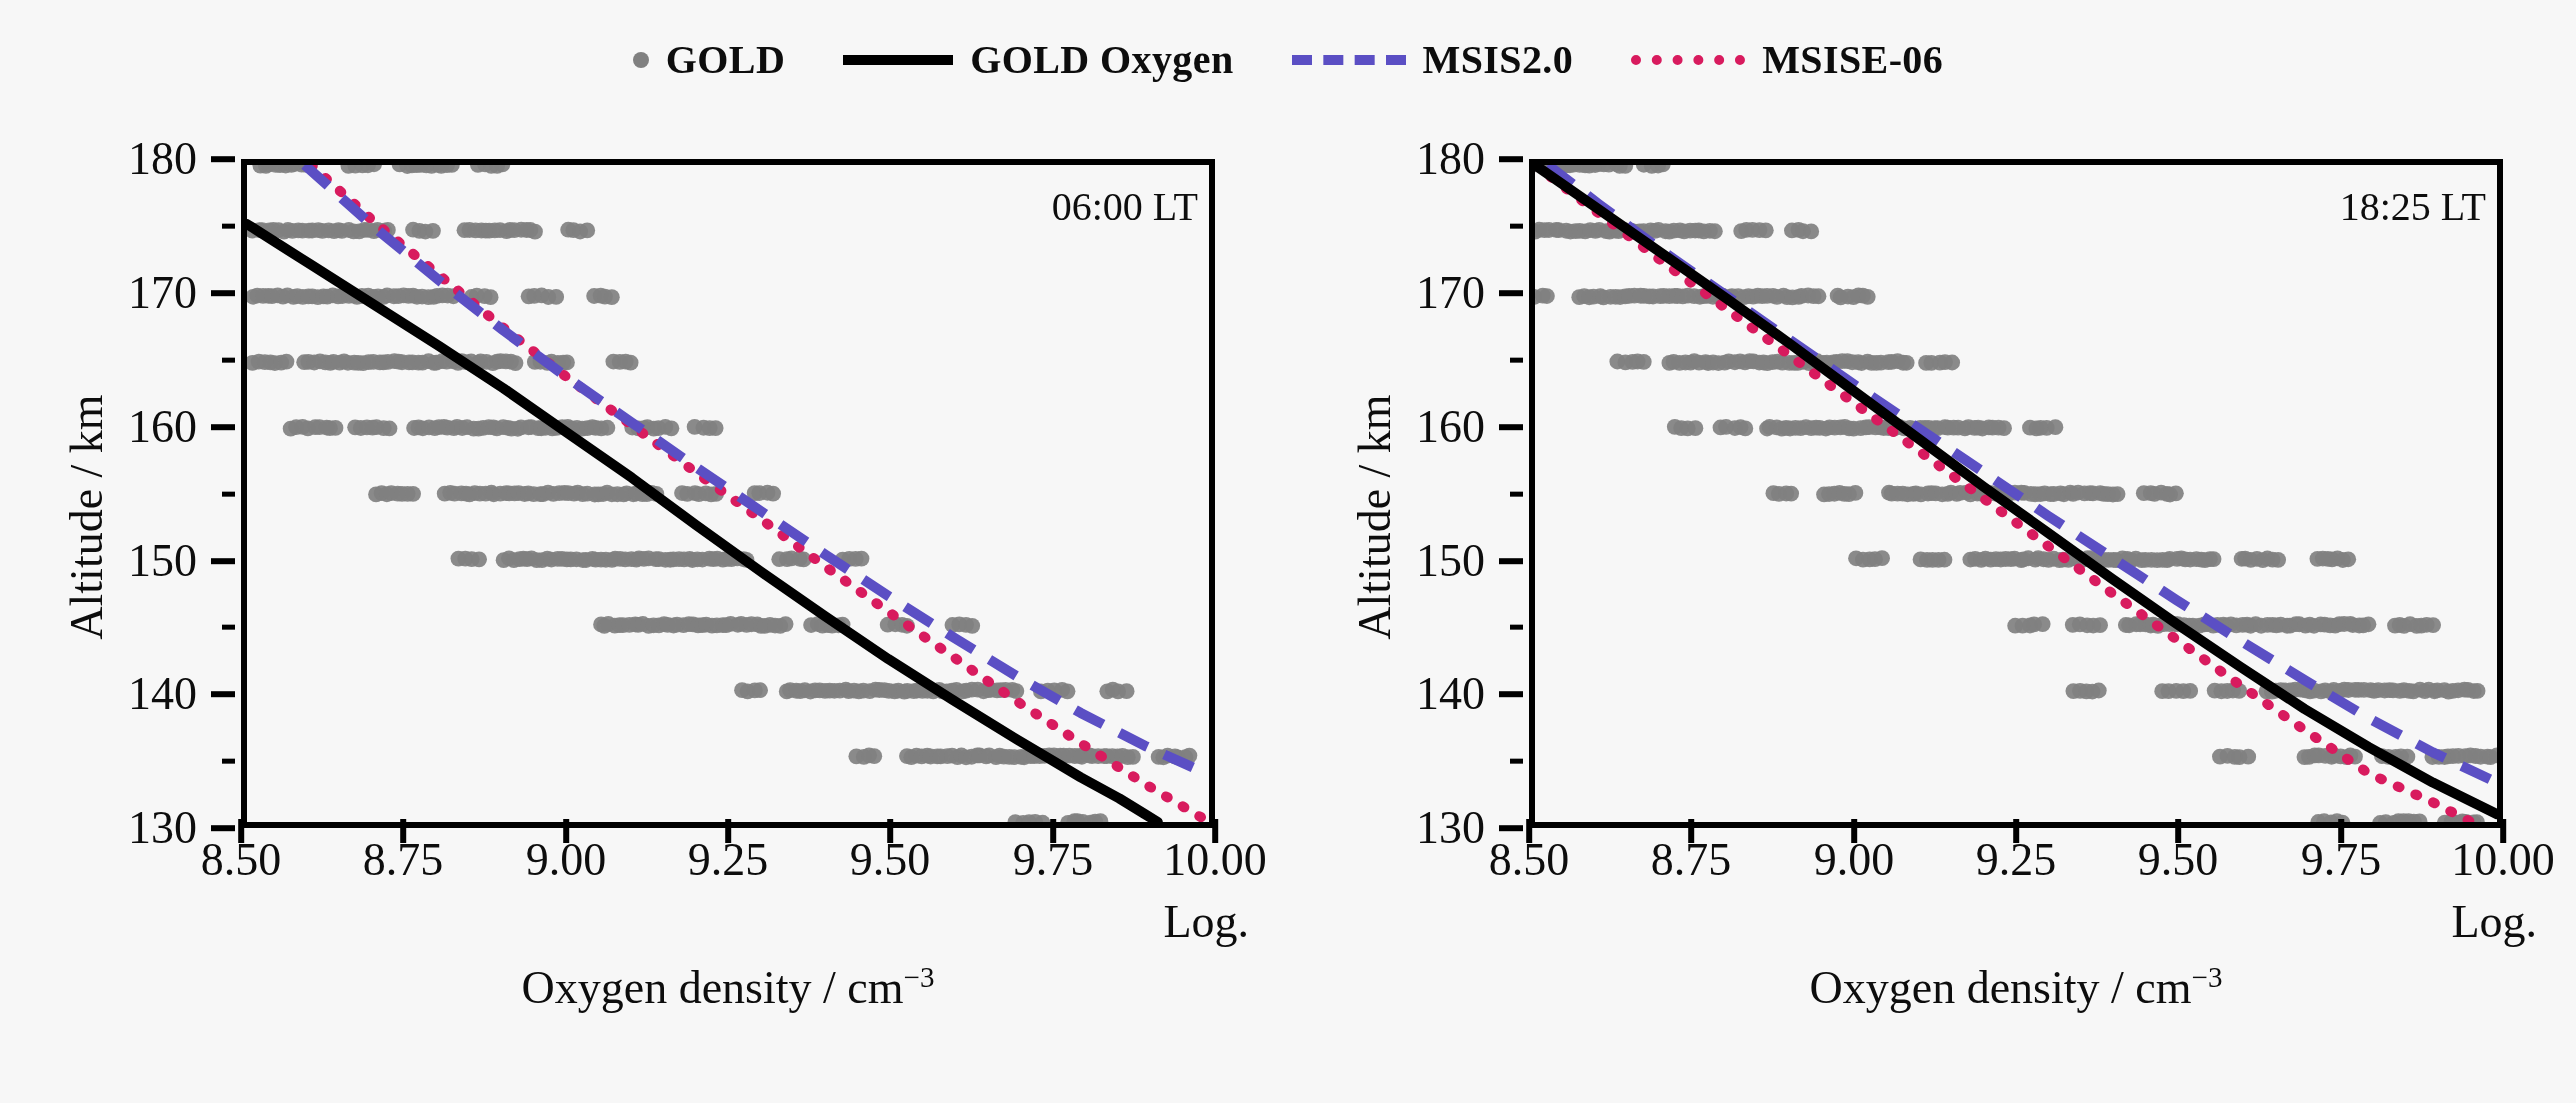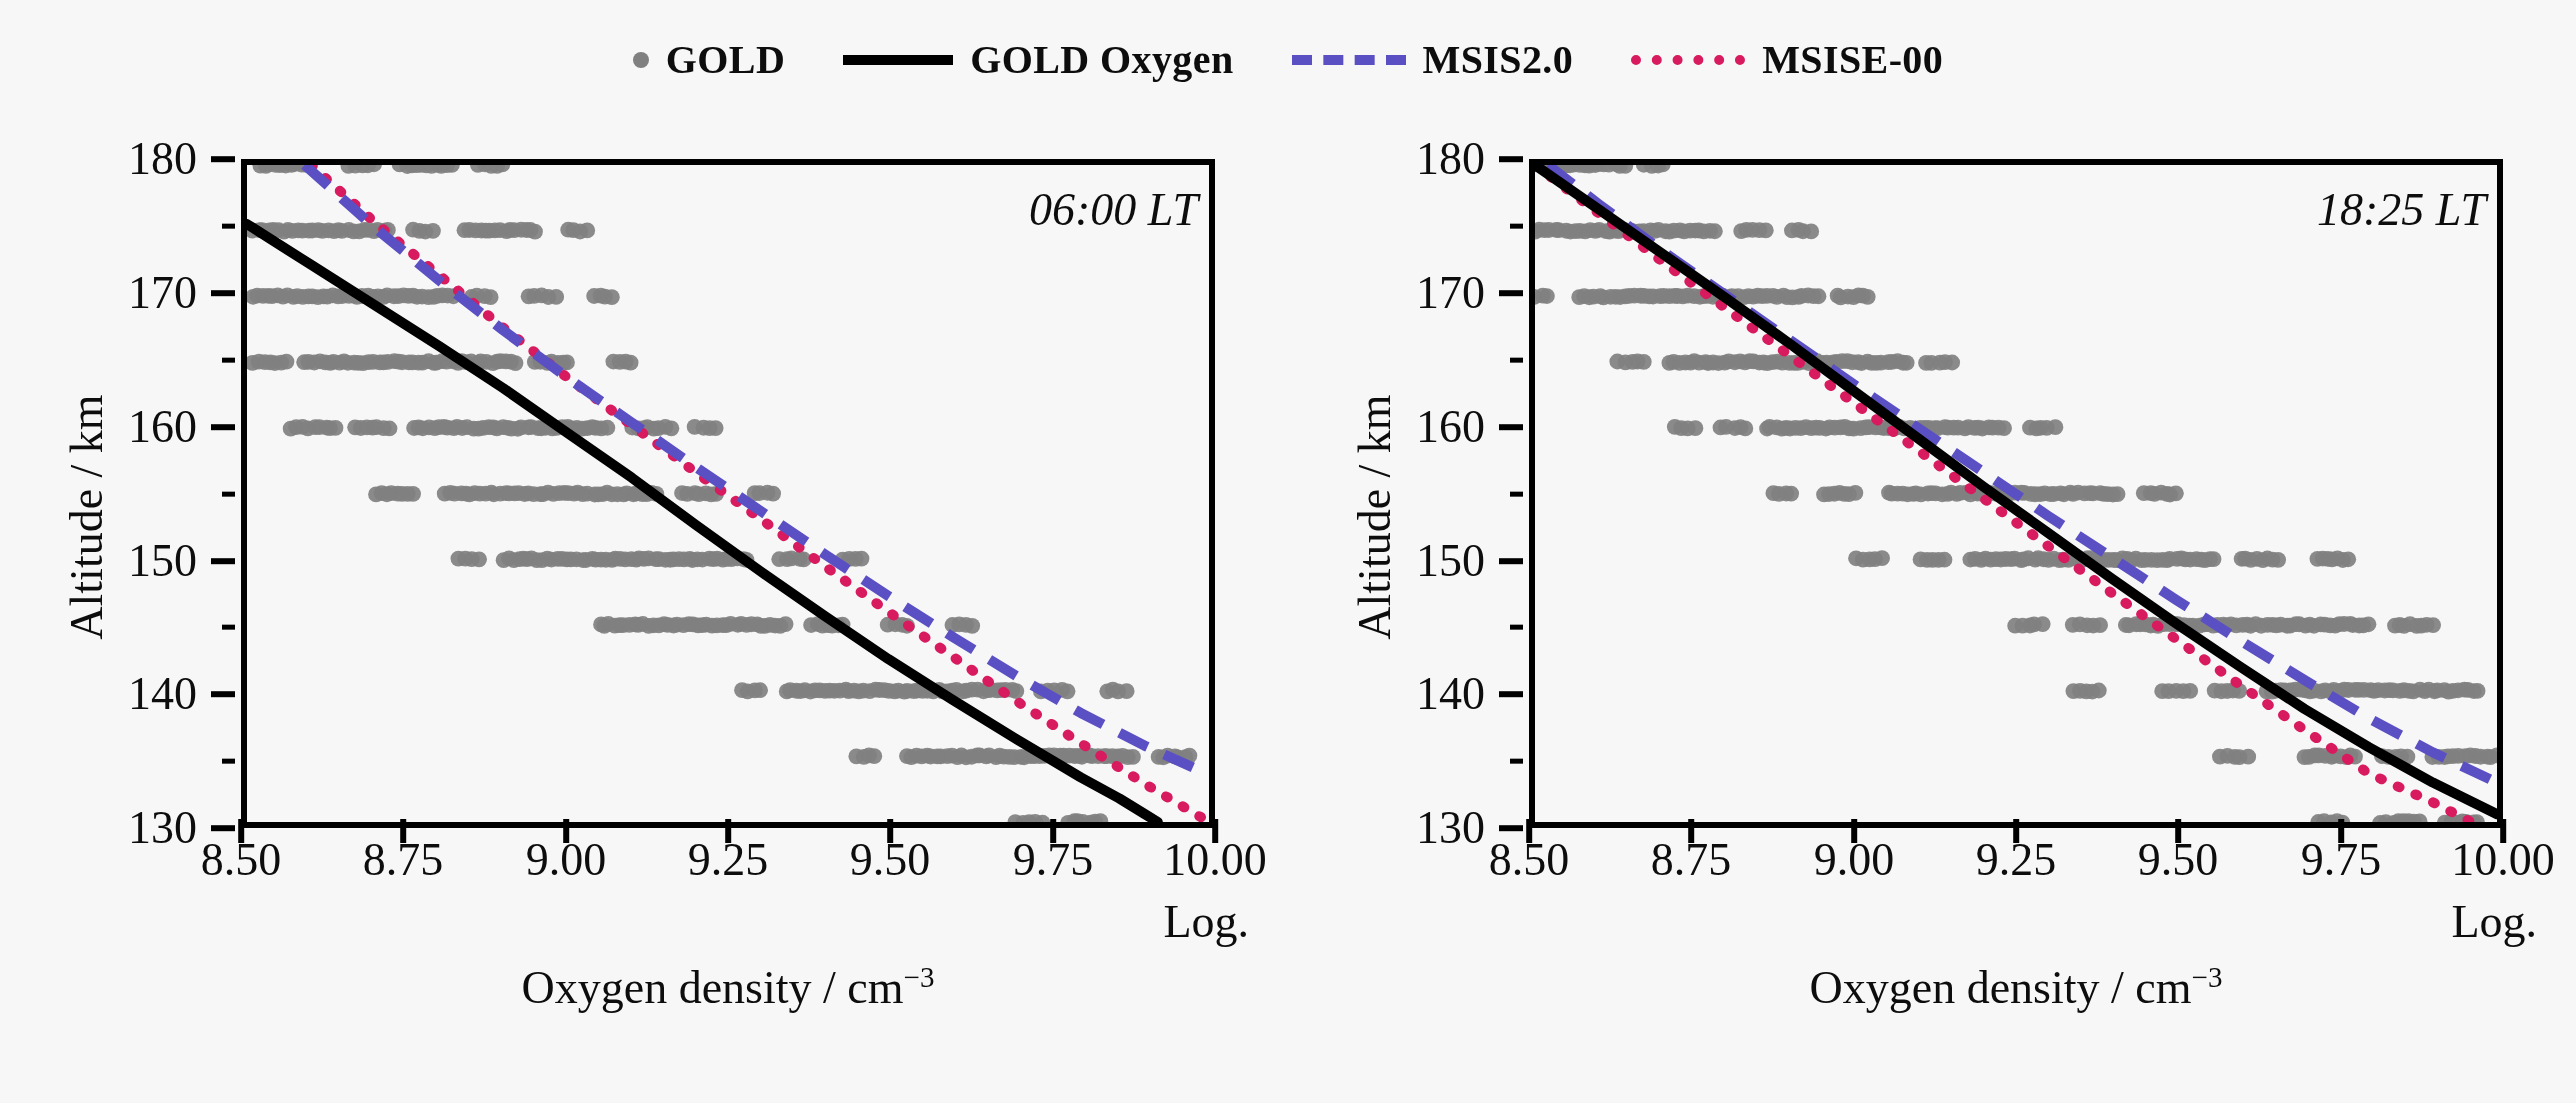--- a/index.html
+++ b/index.html
@@ -48,21 +48,21 @@
 
   .xlabels{position:absolute;left:241px;top:744px;width:974px;height:65px;}
   .xlab{
     position:absolute;top:3px;transform:translateX(-50%);
     font-size:46px;line-height:1;white-space:nowrap;
   }
   .xtickmark{position:absolute;top:-15px;width:5.6px;height:24px;background:#000;transform:translateX(-50%);}
 
   .lt-annot{
     position:absolute;top:97px;right:90px;
-    font-size:46px;line-height:1;white-space:nowrap;font-style:italic;
+    font-size:40px;line-height:1;white-space:nowrap;
   }
   .log-annot{
     position:absolute;top:809px;right:39px;
     font-size:46px;line-height:1;white-space:nowrap;
   }
   .xaxis-title{
     position:absolute;top:875px;left:241px;width:974px;
     text-align:center;font-size:46px;line-height:1;white-space:nowrap;
   }
   .xaxis-title sup{font-size:29px;vertical-align:super;line-height:0;}
@@ -85,21 +85,21 @@
     <div class="legend-item">
       <span class="swatch sw-solid"></span>
       <span class="legend-label">GOLD  Oxygen</span>
     </div>
     <div class="legend-item">
       <span class="swatch sw-dash"></span>
       <span class="legend-label">MSIS2.0</span>
     </div>
     <div class="legend-item">
       <span class="swatch sw-dot-line"></span>
-      <span class="legend-label">MSISE-00</span>
+      <span class="legend-label">MSISE-06</span>
     </div>
   </div>
 
   <div class="panels">
 
     <div class="panel left">
       <div class="ylabels">
           <div class="ylab" style="top: 669px;">130</div>
           <div class="ytickmark" style="top: 669px;"></div>
           <div class="ylab" style="top: 535px;">140</div>

